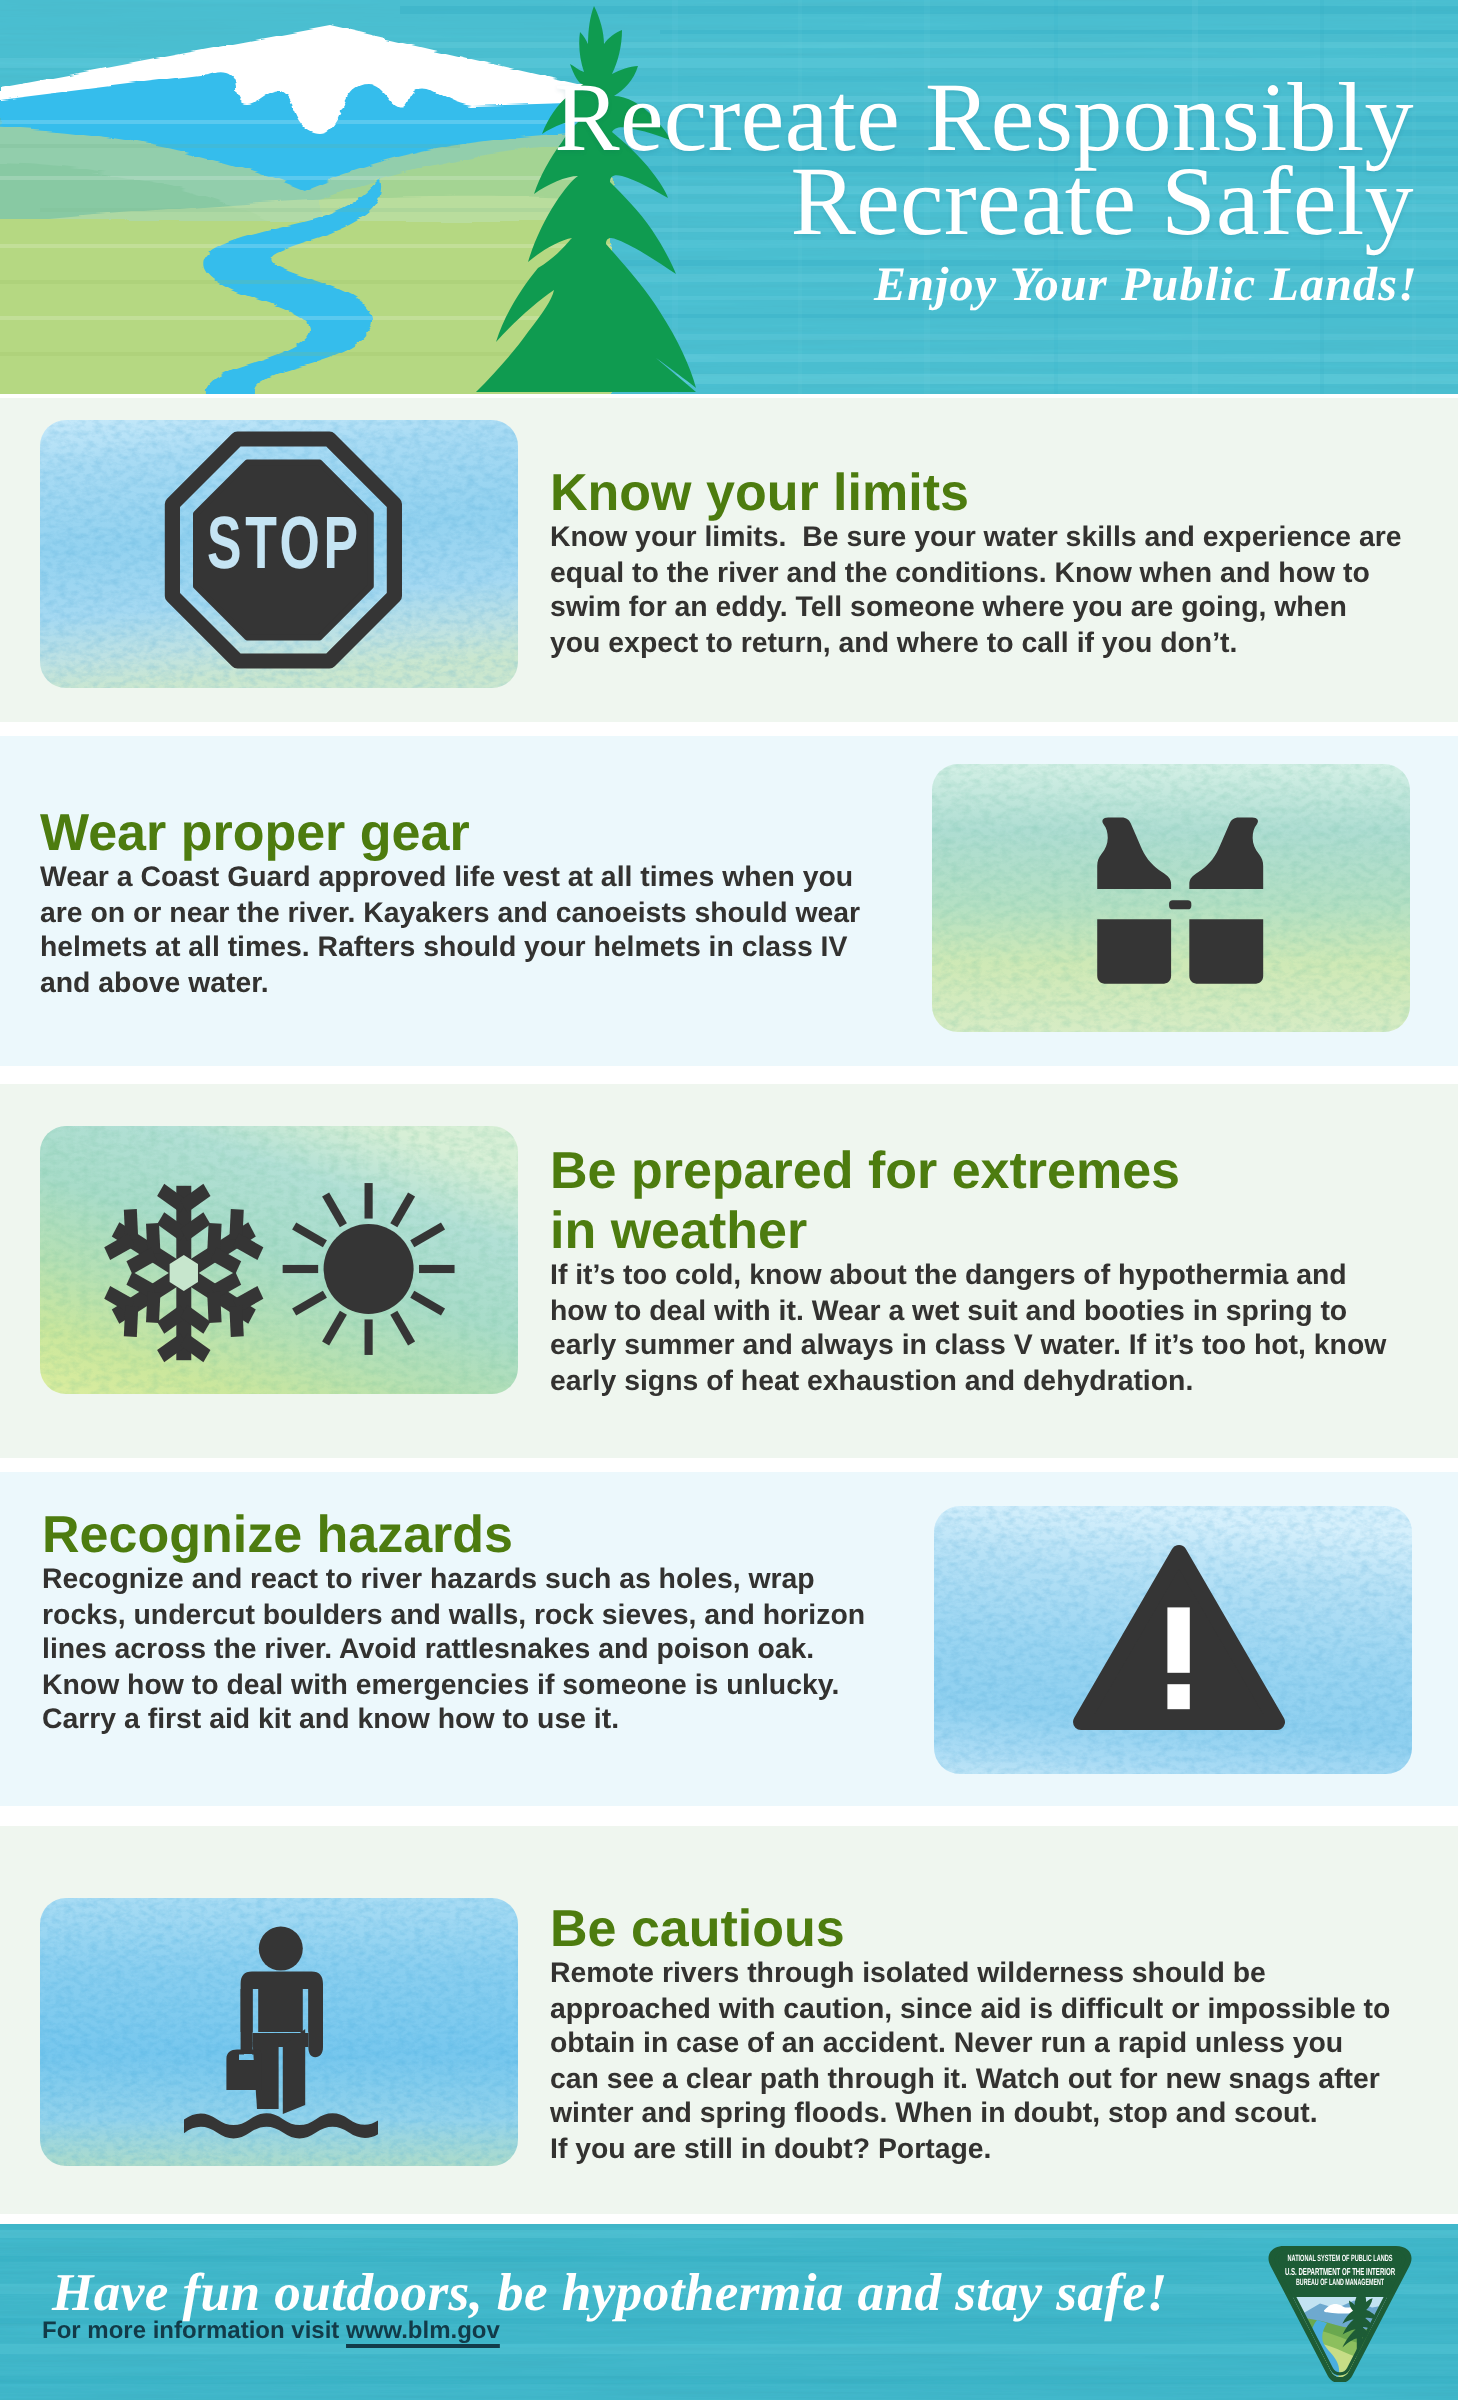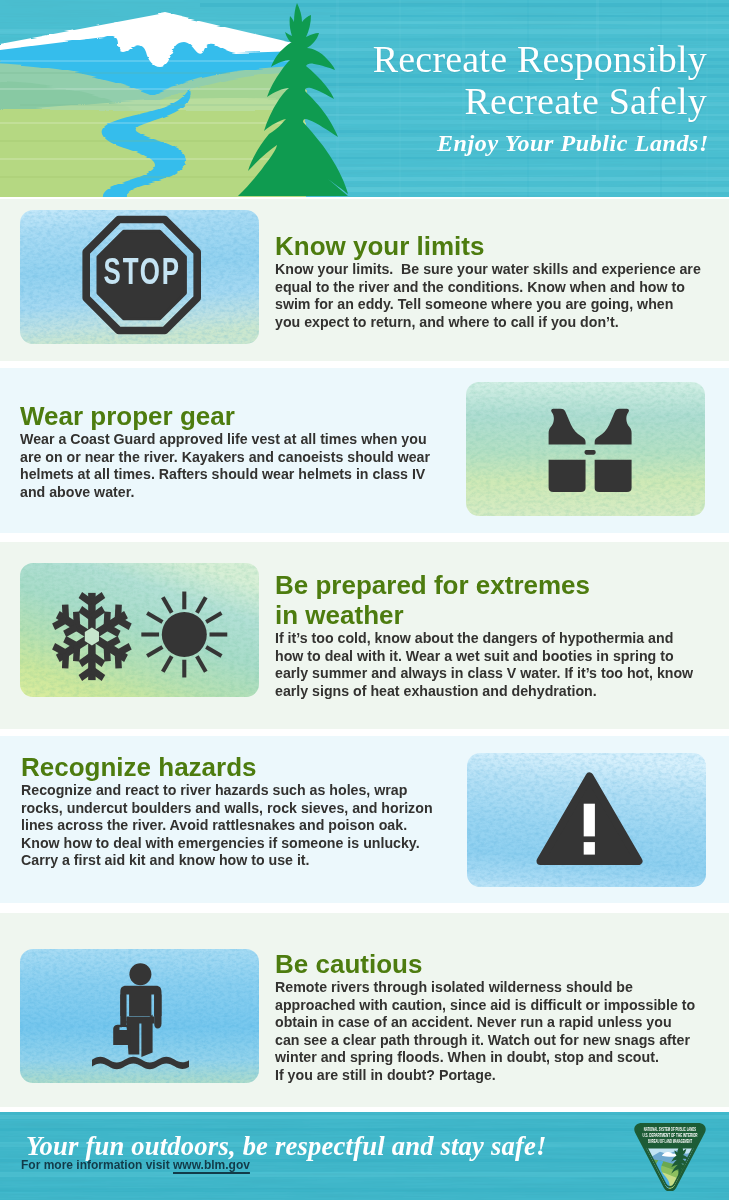--- a/index.html
+++ b/index.html
@@ -3,21 +3,21 @@
 <meta charset="utf-8">
 <style>
   html,body{margin:0;padding:0;}
   body{width:729px;height:1200px;background:#ffffff;font-family:"Liberation Sans",sans-serif;overflow:hidden;}
   .poster{position:relative;width:729px;height:1200px;background:#ffffff;}
 
   
   .header{position:absolute;left:0;top:0;width:729px;height:197px;overflow:hidden;}
   .header svg{position:absolute;left:0;top:0;}
   .hdr-title{position:absolute;right:22px;top:38px;text-align:right;
-    font-family:"Liberation Serif",serif;color:#ffffff;font-size:38px;line-height:42px;
+    font-family:"Liberation Serif",serif;color:#ffffff;font-size:49px;line-height:42px;
     letter-spacing:0.2px;text-shadow:0 1px 2px rgba(0,80,100,.12);}
 
   .hdr-tagline{position:absolute;right:20px;top:130px;text-align:right;
     font-family:"Liberation Serif",serif;font-style:italic;font-weight:bold;
     color:#ffffff;font-size:24px;letter-spacing:0.6px;}
 
 
   
   .footer{position:absolute;left:0;top:1112px;width:729px;height:88px;overflow:hidden;}
   .footer > svg[data-name="footer-background"]{position:absolute;left:0;top:0;}
@@ -319,21 +319,21 @@
           <path data-name="life-vest-right-pocket" d="M 41 9 L 4.5 9 L 4.5 37 C 4.5 39.6 6.2 41 9 41
                    L 36.5 41 C 39.3 41 41 39.6 41 37 Z"></path>
         </g>
       </svg>
     </div>
     <div class="txt" data-name="section-2-text" style="left:20px;top:33px;width:440px;">
       <p class="h2" data-name="section-2-heading">Wear proper gear</p>
       <div class="bd" data-name="section-2-body">
           <div class="bd-line" data-name="body-line">Wear a Coast Guard approved life vest at all times when you</div>
           <div class="bd-line" data-name="body-line">are on or near the river. Kayakers and canoeists should wear</div>
-          <div class="bd-line" data-name="body-line">helmets at all times. Rafters should wear helmets in class IV</div>
+          <div class="bd-line" data-name="body-line">helmets at all times. Rafters should your helmets in class IV</div>
           <div class="bd-line" data-name="body-line">and above water.</div>
         </div>
     </div>
   </div>
 
   <div class="sec sec-green" data-name="section-be-prepared-for-extremes" style="top:542px;height:187px;">
     <div class="tile" data-name="weather-tile" style="left:20px;top:21px;">
       <svg width="241" height="135" viewBox="0 0 241 135" data-name="snowflake-sun-icon">
         <rect data-name="tile-wash" width="241" height="135" fill="url(#g3)"></rect>
         <rect data-name="tile-watercolor-texture" width="241" height="135" filter="url(#wash3)" opacity="0.5"></rect>
@@ -452,21 +452,21 @@
         </g>
       <g opacity="0.25" data-name="footer-brush-strokes">
         <rect x="0" y="3" width="729" height="4" fill="#6fd4e2"></rect>
         <rect x="0" y="16" width="729" height="3" fill="#2ba8be"></rect>
         <rect x="0" y="30" width="729" height="5" fill="#65d0de"></rect>
         <rect x="0" y="47" width="729" height="3" fill="#2da9bf"></rect>
         <rect x="0" y="60" width="729" height="5" fill="#68d2e0"></rect>
         <rect x="0" y="76" width="729" height="4" fill="#2fabc0"></rect>
       </g>
     </svg>
-    <div class="ft-script" data-name="footer-tagline">Your fun outdoors, be respectful and stay safe!</div>
+    <div class="ft-script" data-name="footer-tagline">Have fun outdoors, be hypothermia and stay safe!</div>
     <div class="ft-info" data-name="footer-info"><span data-name="footer-info-prefix">For more information visit </span><a class="ft-url" href="#" data-name="blm-website-link">www.blm.gov</a></div>
     <svg class="ft-logo" width="74" height="68" viewBox="0 0 74 68" data-name="blm-logo">
       <defs>
         <clipPath id="logoClip">
           <path d="M 10.5 2 L 63.5 2 C 68.4 2 71 5.6 68.8 9.6 L 41.5 62.5 C 39.4 66.5 34.6 66.5 32.5 62.5 L 5.2 9.6 C 3 5.6 5.6 2 10.5 2 Z"></path>
         </clipPath>
       </defs>
       <path data-name="logo-outer-triangle" fill="#1d5c36" d="M 9 0 L 65 0 C 71.5 0 74.6 4.8 71.6 10.2 L 43.2 64.7 C 40.4 70 33.6 70 30.8 64.7 L 2.4 10.2 C -0.6 4.8 2.5 0 9 0 Z"></path>
       <g clip-path="url(#logoClip)" data-name="logo-scene">
         <rect x="0" y="0" width="74" height="25.5" fill="#1d5c36"></rect>

